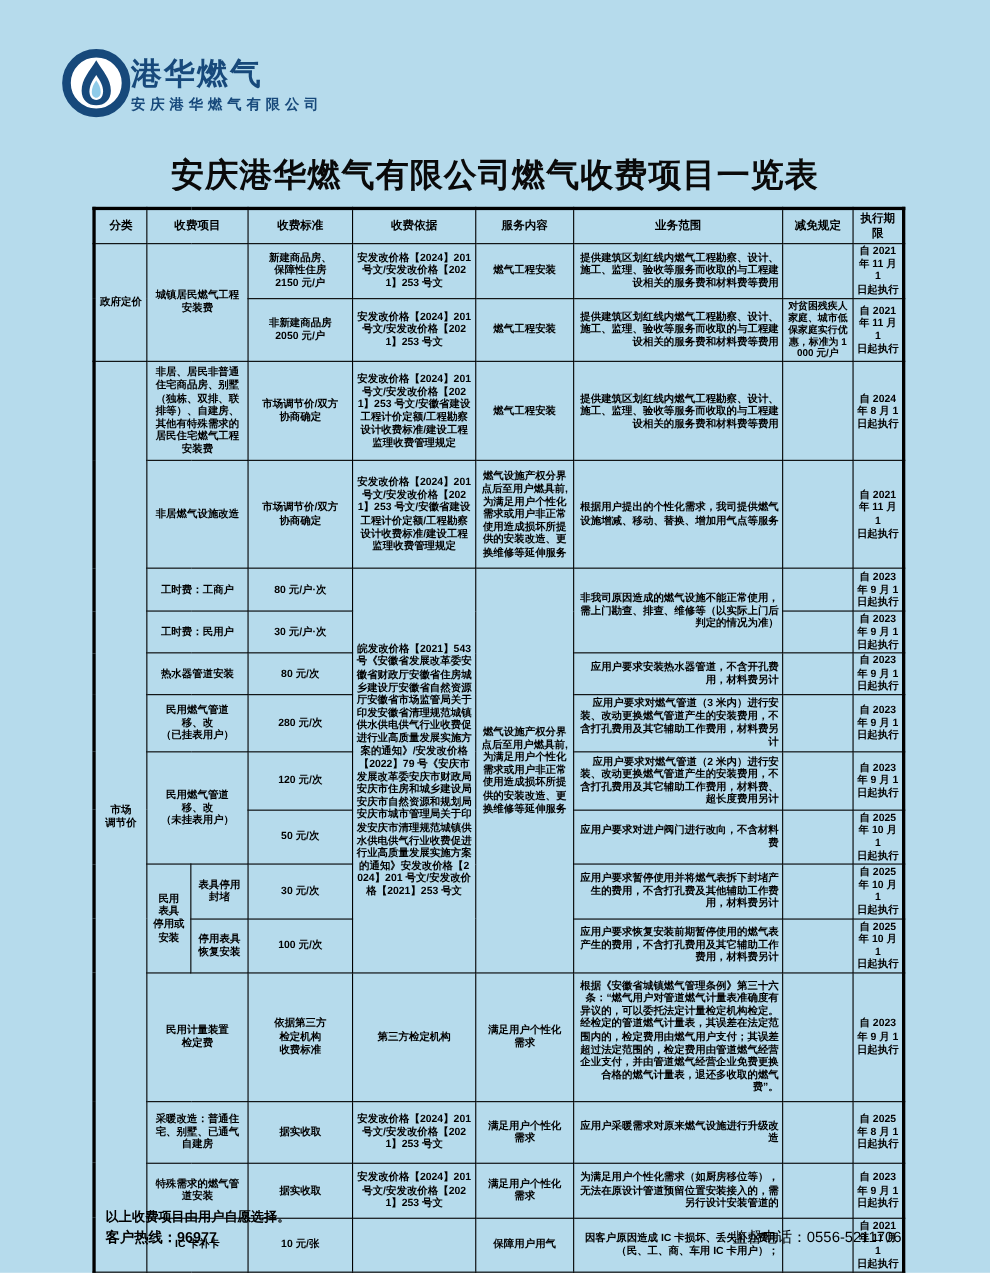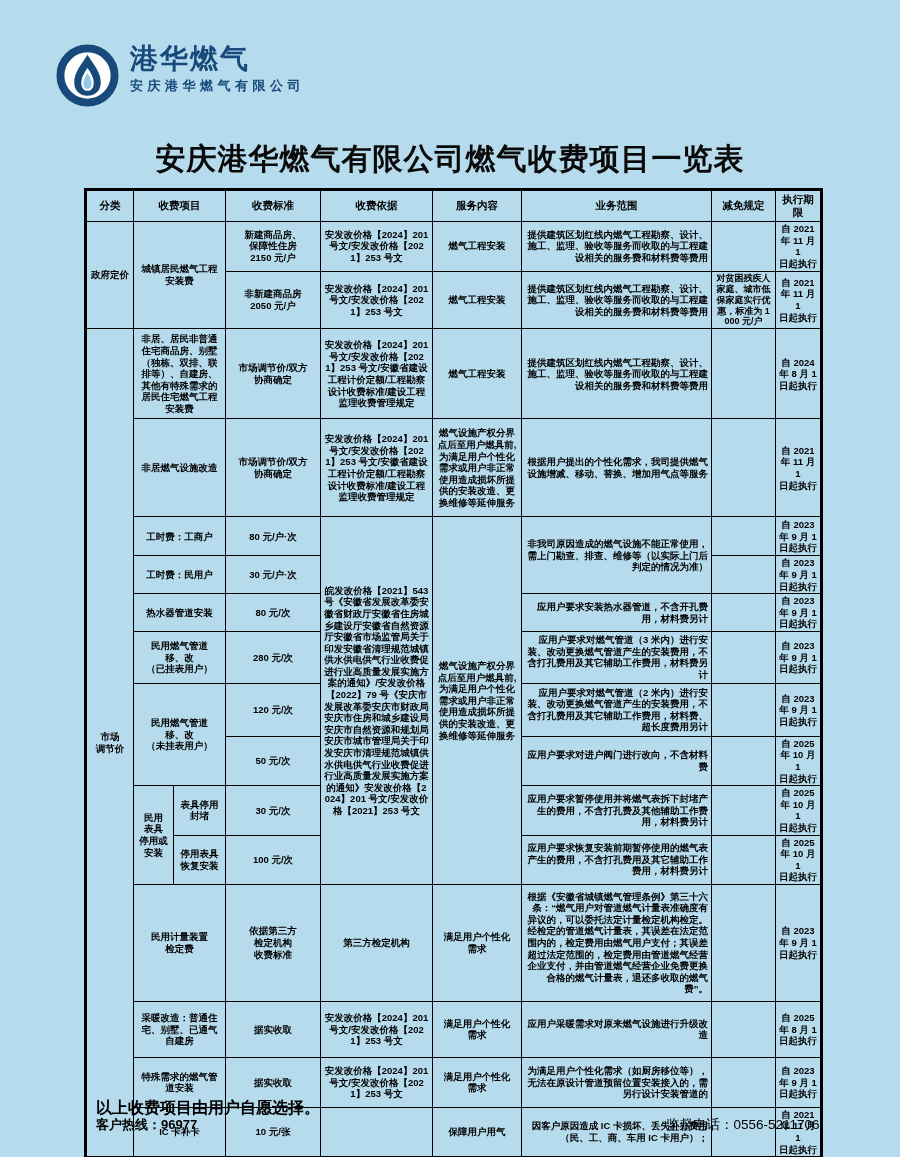--- a/index.html
+++ b/index.html
@@ -1,40 +1,40 @@
 <!DOCTYPE html>
 <html><head>
 <meta charset="utf-8">
 <title>Document</title>
 <style>
   html,body{margin:0;padding:0;}
   body{font-family:"Liberation Sans",sans-serif;}
   #page{position:relative;width:900px;height:1157px;background:#b6dbec;overflow:hidden;color:#000;}
 
   
-  .logo{position:absolute;left:56px;top:44px;display:flex;align-items:flex-start;gap:11px;}
+  .logo{position:absolute;left:56px;top:44px;display:flex;align-items:center;}
   .logo-text .brand{font-size:28px;font-weight:900;color:#17497b;letter-spacing:2px;line-height:1.05;}
   .logo-text .company{font-size:13px;font-weight:700;color:#17497b;letter-spacing:4.5px;margin-top:4px;}
 
   
   .main-title{position:absolute;left:0;top:139px;width:100%;text-align:center;
     font-size:30px;font-weight:700;letter-spacing:1px;color:#0a0a0a;}
 
   
   table.fees{position:absolute;left:84px;top:188px;width:737px;border-collapse:collapse;
     table-layout:fixed;border:3px solid #000;}
   .fees th,.fees td{border:1px solid #000;padding:1px 3px;font-size:9.5px;line-height:1.22;
     font-weight:700;text-align:center;vertical-align:middle;word-break:break-all;}
   .fees th{font-size:10.5px;padding:2px;}
   .fees td.l{text-align:right;}
   .fees td.p{white-space:pre-line;}
   .fees td.sm{font-size:9px;}
 
   
-  .footer-note{position:absolute;left:96px;top:1098px;font-size:16px;font-weight:700;}
+  .footer-note{position:absolute;left:96px;top:1098px;font-size:12px;font-weight:700;}
   .hotline{position:absolute;left:96px;top:1116px;font-size:13px;font-weight:700;}
   .supervision{position:absolute;left:666px;top:1116px;font-size:13.5px;font-weight:400;}
 </style>
 </head>
 <body>
 
 <div id="page">
 
   <div class="logo">
     <span>

